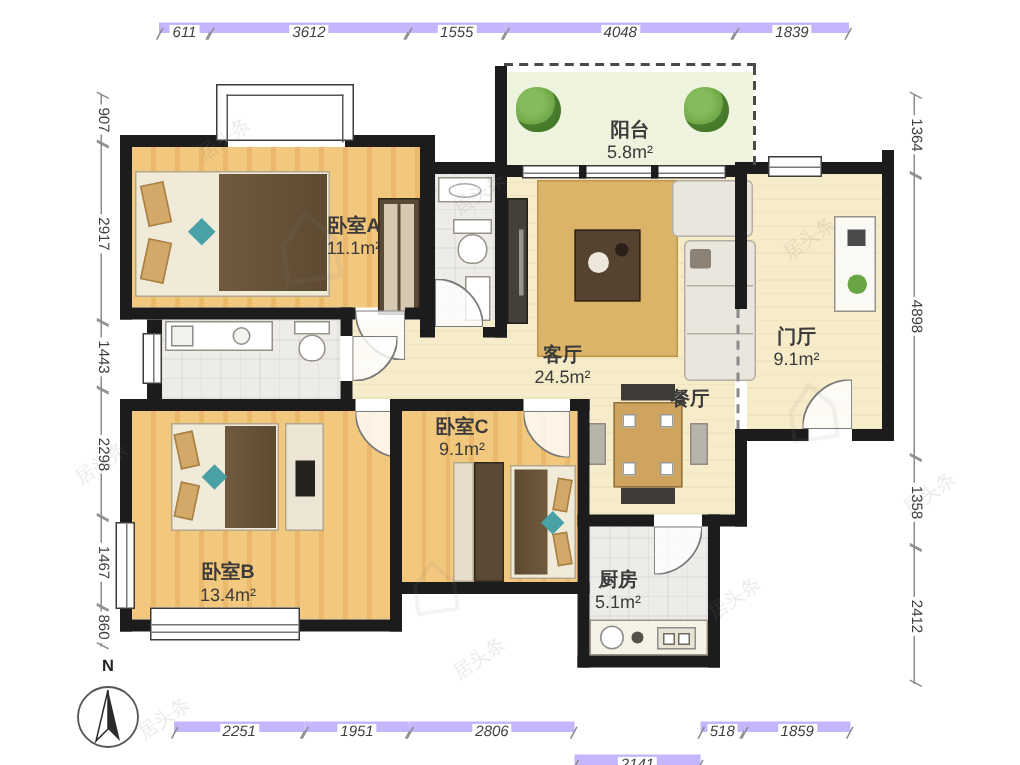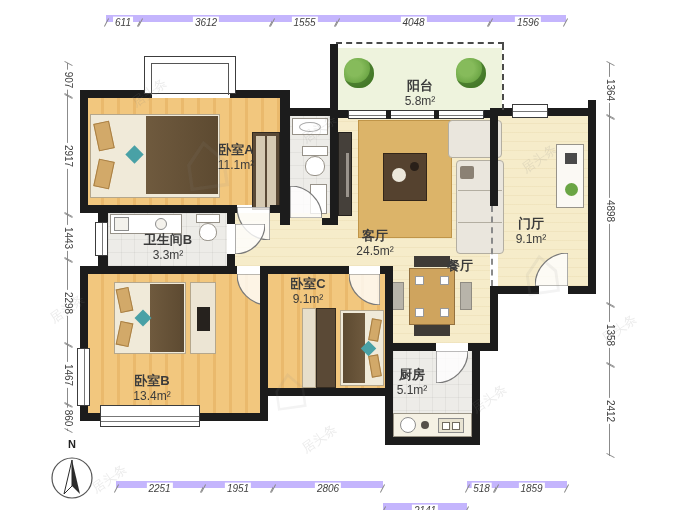--- a/index.html
+++ b/index.html
@@ -253,51 +253,47 @@
       <div class="n">客厅</div>
       <div class="a">24.5m²</div>
     </div>
   <div class="rl" style="left:531px;top:232px">
       <div class="n">门厅</div>
       <div class="a">9.1m²</div>
     </div>
   <div class="rl" style="left:460px;top:266px">
       <div class="n">餐厅</div>
     </div>
-  <div class="rl" style="left:168px;top:248px">
-      <div class="n">卫生间B</div>
-      <div class="a">3.3m²</div>
-    </div>
   <div class="rl" style="left:308px;top:292px">
       <div class="n">卧室C</div>
       <div class="a">9.1m²</div>
     </div>
   <div class="rl" style="left:152px;top:389px">
       <div class="n">卧室B</div>
       <div class="a">13.4m²</div>
     </div>
-  <div class="rl" style="left:412px;top:383px">
+  <div class="rl" style="left:412px;top:394px">
       <div class="n">厨房</div>
       <div class="a">5.1m²</div>
     </div>
 
   <div class="dimh" style="left:106px;top:15px;width:34px">
       <span>611</span>
     </div>
   <div class="dimh" style="left:140px;top:15px;width:132px">
       <span>3612</span>
     </div>
   <div class="dimh" style="left:272px;top:15px;width:65px">
       <span>1555</span>
     </div>
   <div class="dimh" style="left:337px;top:15px;width:153px">
       <span>4048</span>
     </div>
   <div class="dimh" style="left:490px;top:15px;width:76px">
-      <span>1596</span>
+      <span>1839</span>
     </div>
 
   <div class="dimh" style="left:116px;top:481px;width:87px">
       <span>2251</span>
     </div>
   <div class="dimh" style="left:203px;top:481px;width:70px">
       <span>1951</span>
     </div>
   <div class="dimh" style="left:273px;top:481px;width:110px">
       <span>2806</span>

